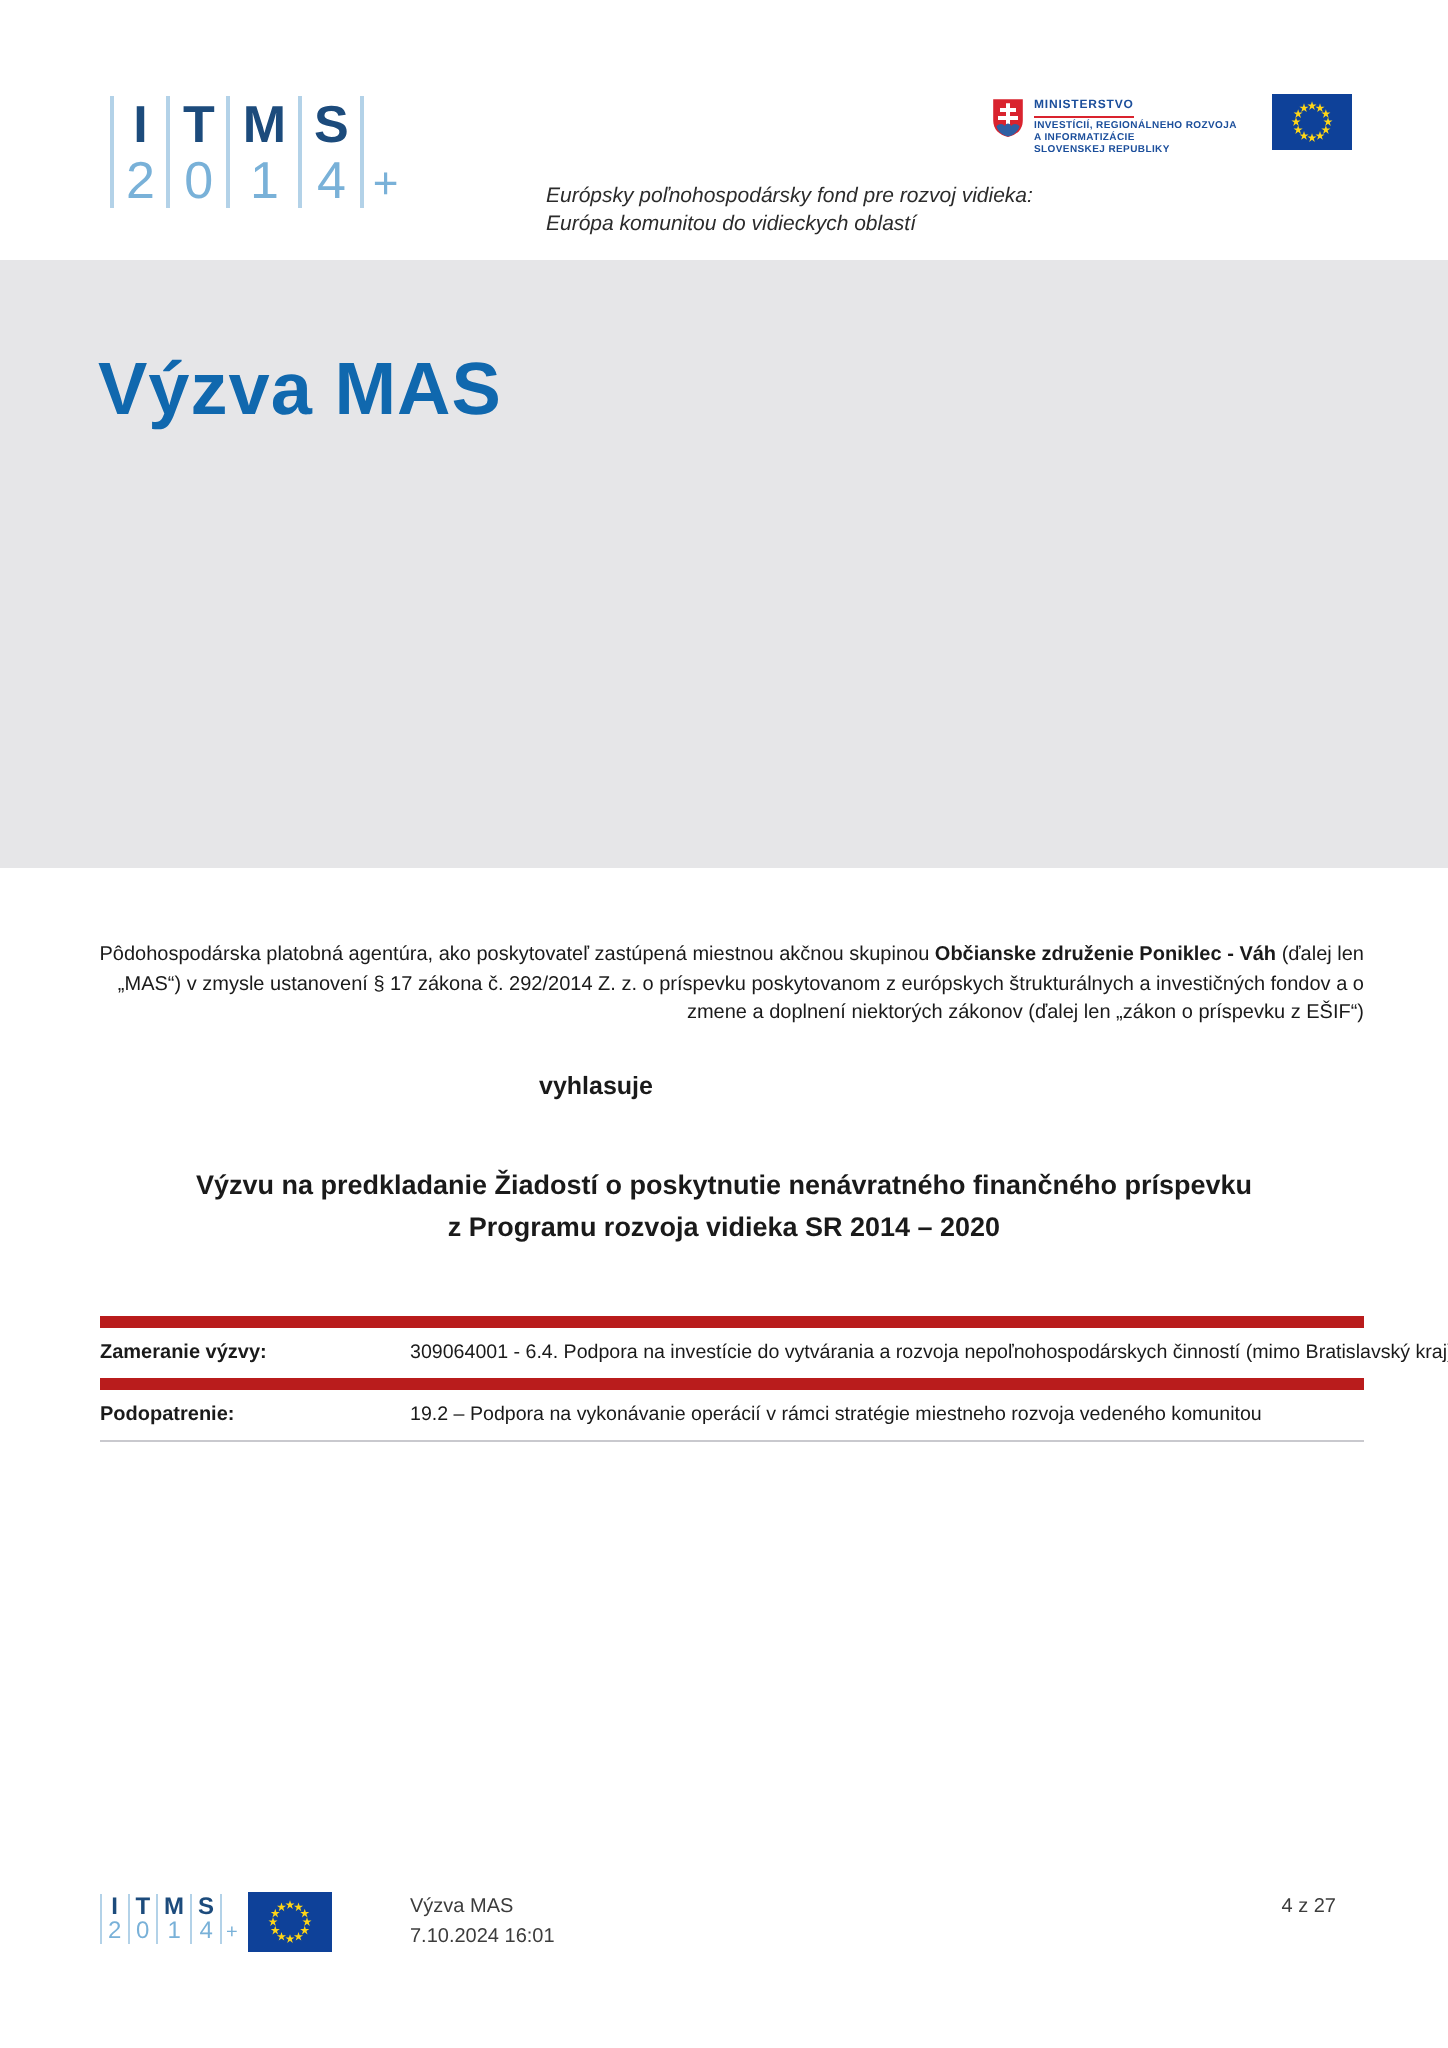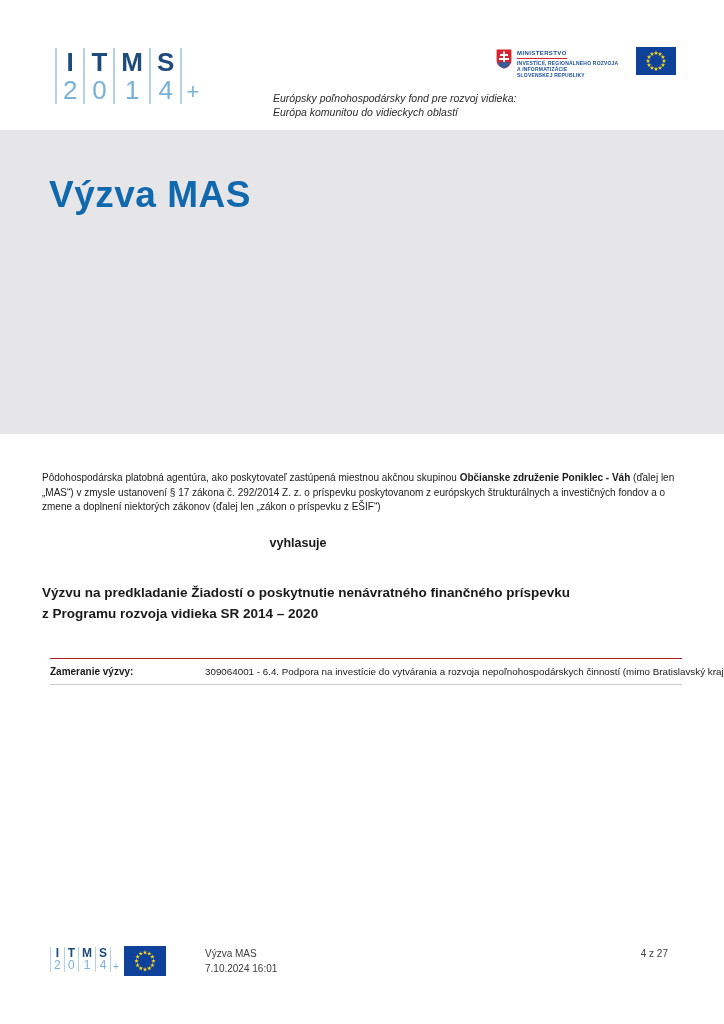--- a/index.html
+++ b/index.html
@@ -38,30 +38,30 @@
 
   .eu-note { position:absolute; right:31px; top:91px; width:420px; text-align:left;
              font-style:italic; font-size:10.5px; line-height:14px; color:#2b2b2b; }
 
   
   .banner { position:absolute; left:0; top:130px; width:724px; height:304px; background:#e6e6e8; }
   .banner-title { position:absolute; left:49px; top:44px; font-size:37px; font-weight:700;
                   color:#1068ae; letter-spacing:.5px; }
 
   
-  .intro { position:absolute; left:42px; top:461px; width:640px; text-align:left;
+  .intro { position:absolute; left:42px; top:461px; width:640px; text-align:right;
            font-size:10px; line-height:14.5px; }
   .announce { position:absolute; left:0; top:536px; width:596px; text-align:center;
               font-size:12.5px; font-weight:700; }
-  .heading { position:absolute; left:42px; top:582px; width:640px; text-align:left;
+  .heading { position:absolute; left:42px; top:582px; width:640px; text-align:center;
              font-size:13.5px; font-weight:700; line-height:21px; }
 
   
   .details { position:absolute; left:50px; top:658px; width:632px; }
-  .drow { display:flex; align-items:flex-end; border-top:1px solid #b91c1c; padding:7px 0; }
+  .drow { display:flex; align-items:flex-end; border-top:6px solid #b91c1c; padding:7px 0; }
   .drow:last-child { border-bottom:1px solid #c9c9ce; }
   .dlabel { flex:0 0 155px; font-weight:700; font-size:10px; }
   .dvalue { font-size:9.8px; white-space:nowrap; }
 
   
   .footer-itms { position:absolute; left:50px; top:947px; }
   .footer-text { position:absolute; left:205px; top:947px; font-size:10px; line-height:14.5px; color:#3c3c3c; }
   .footer-page { position:absolute; right:56px; top:948px; font-size:10px; color:#3c3c3c; }
 </style>
 </head>
@@ -144,20 +144,24 @@
   <div class="heading">
     <div>Výzvu na predkladanie Žiadostí o poskytnutie nenávratného finančného príspevku</div>
     <div>z Programu rozvoja vidieka SR 2014 – 2020</div>
   </div>
 
   <div class="details">
     <div class="drow">
       <div class="dlabel">Zameranie výzvy:</div>
       <div class="dvalue">309064001 - 6.4. Podpora na investície do vytvárania a rozvoja nepoľnohospodárskych činností (mimo Bratislavský kraj)</div>
     </div>
+    <div class="drow">
+      <div class="dlabel">Podopatrenie:</div>
+      <div class="dvalue">19.2 – Podpora na vykonávanie operácií v rámci stratégie miestneho rozvoja vedeného komunitou</div>
+    </div>
   </div>
 
   <div class="itms small footer-itms">
     <div class="col">
       <span class="t">I</span>
       <span class="b">2</span>
     </div>
     <div class="col">
       <span class="t">T</span>
       <span class="b">0</span>

